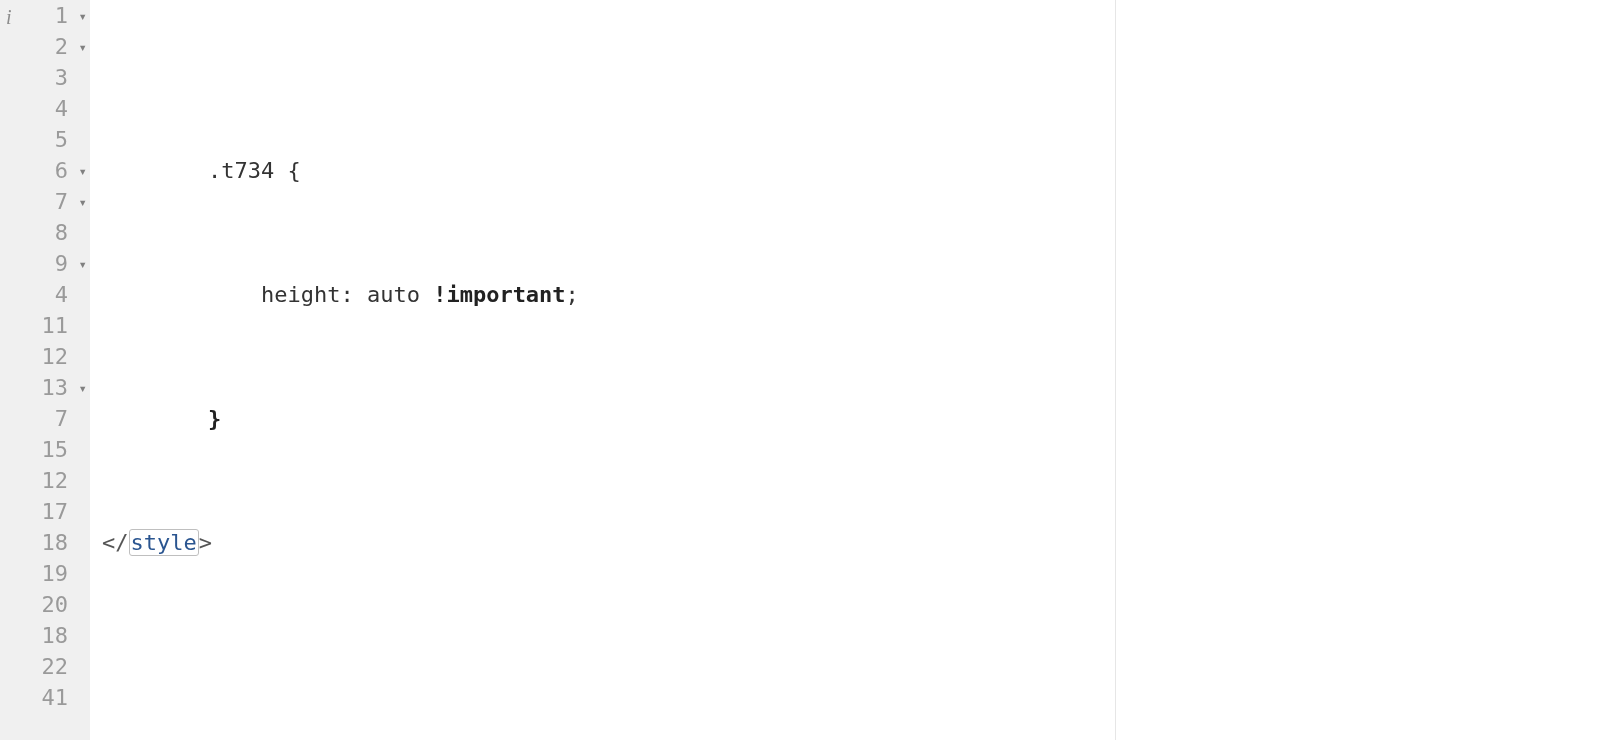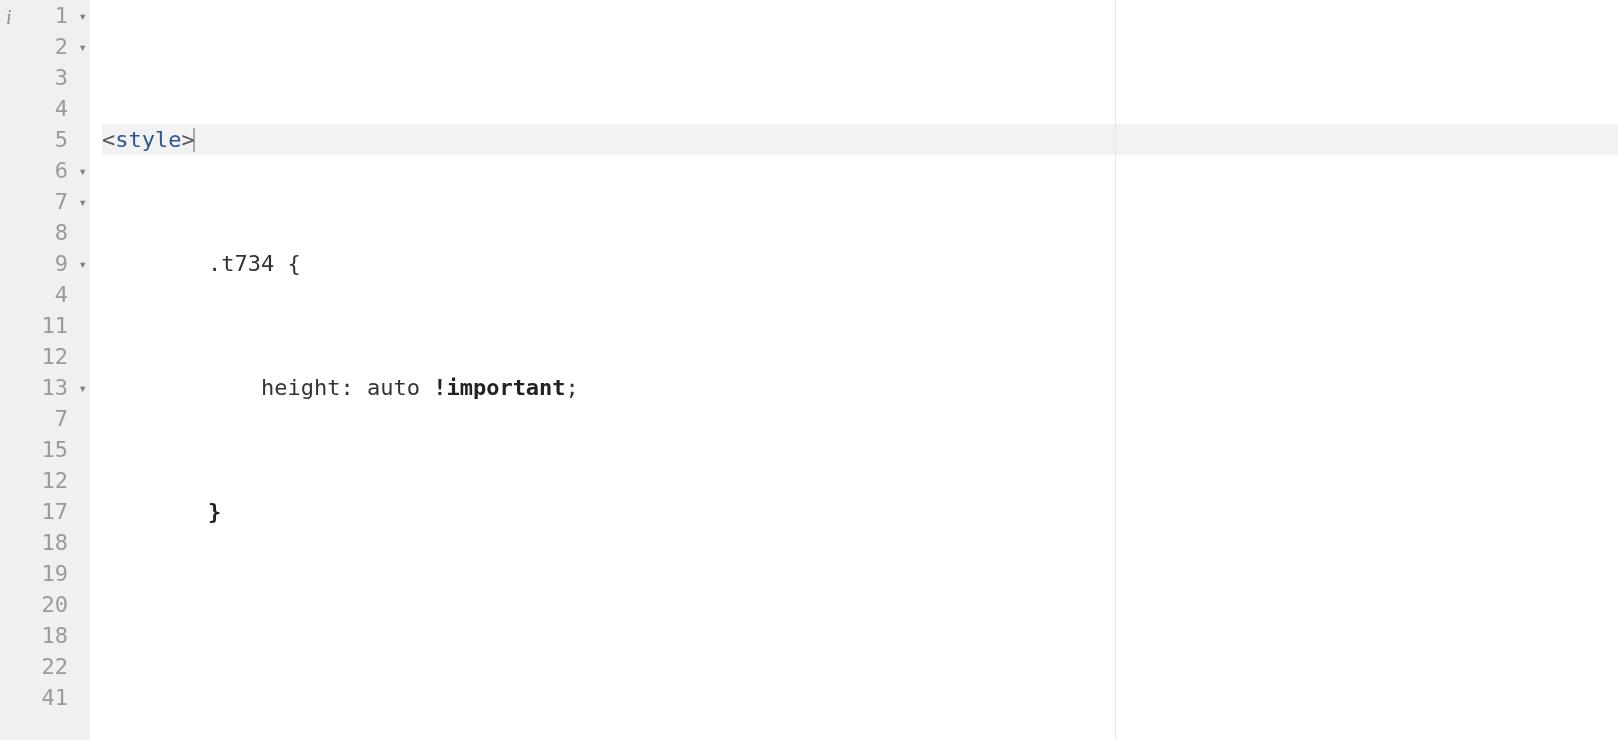--- a/index.html
+++ b/index.html
@@ -111,28 +111,28 @@
         <div class="gutter-line">19</div>
         <div class="gutter-line">20</div>
         <div class="gutter-line">18</div>
         <div class="gutter-line">22</div>
         <div class="gutter-line">41</div>
       </div>
   </div>
   <div class="code">
     <div class="margin-ruler"></div>
 
-    <div class="code-line active"><span class="op">&lt;</span><span class="tag">style</span><span class="op">&gt;</span><span class="cursor"></span></div>
 
     <div class="code-line"><span>        .t734 {</span></div>
 
     <div class="code-line"><span>            height</span><span>:</span><span> auto </span><span class="kw">!important</span><span>;</span></div>
 
     <div class="code-line"><span class="kw">        }</span></div>
 
+    <div class="code-line"><span class="op">&lt;/</span><span class="tag-box">style</span><span class="op">&gt;</span></div>
 
     
 
     
 
     
 
     
 
     

